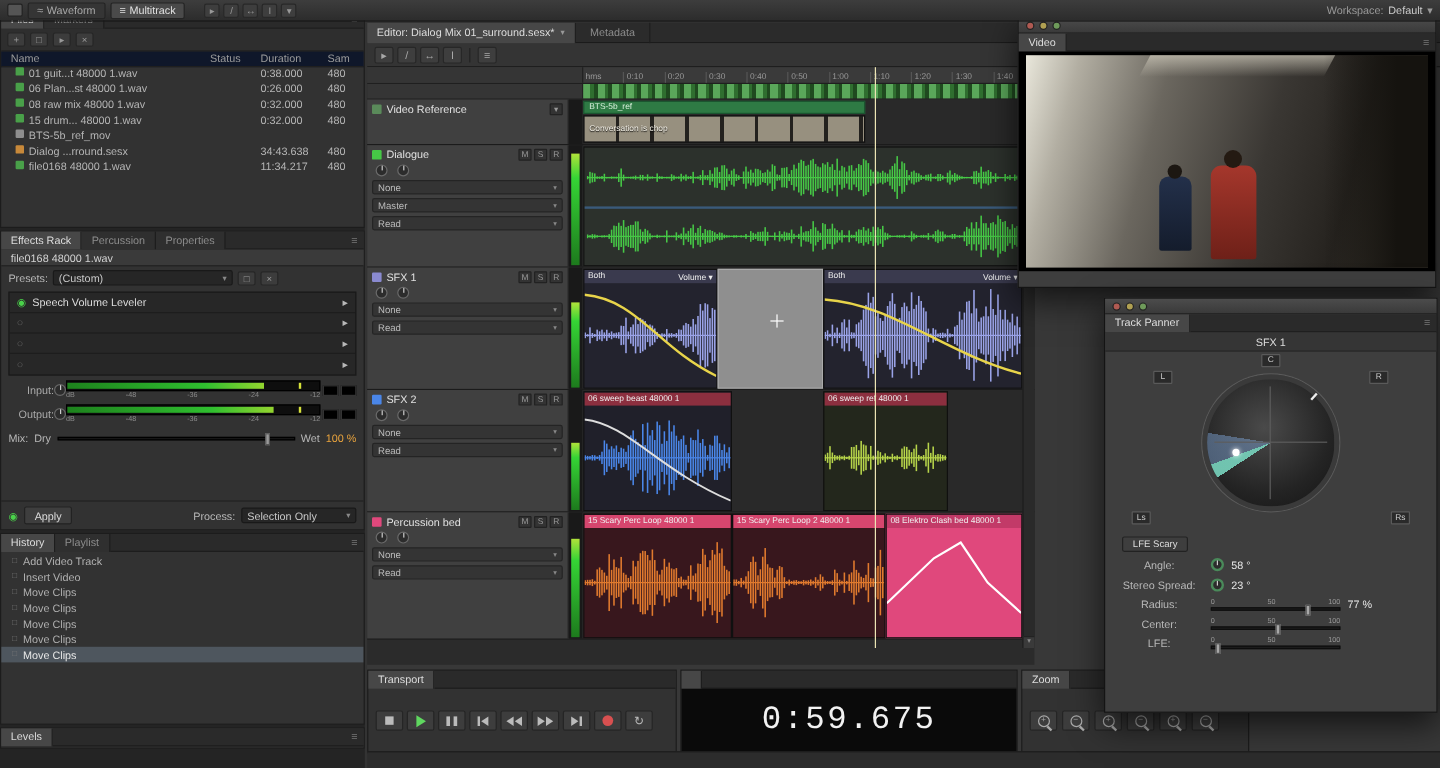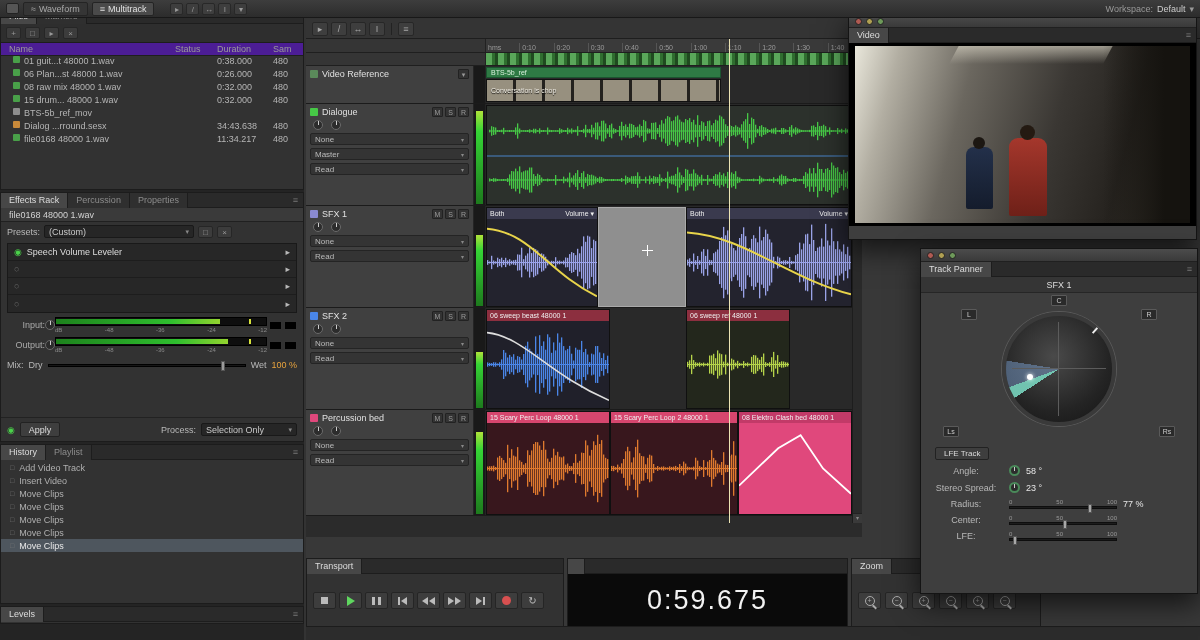--- a/index.html
+++ b/index.html
@@ -26,21 +26,21 @@
 .knob{width:10px;height:10px;border-radius:50%;background:#2c2c2c;border:1px solid #6a6a6a;position:relative}
 .kn-tick{position:absolute;left:4px;top:0;width:1px;height:4px;background:#ccc}
 .orange{color:#e8a33d}
 
 .left-col{position:absolute;left:0;top:8px;width:304px;bottom:0;background:#242424;display:flex;flex-direction:column;z-index:10}
 .panel{background:#323232;border:1px solid #1c1c1c;margin-bottom:2px}
 
 .files{height:182px;display:flex;flex-direction:column}
 .files-toolbar{display:flex;gap:4px;padding:3px 5px;border-bottom:1px solid #1d1d1d;background:#2e2e2e}
 .ficon{width:15px;height:12px;background:#3c3c3c;border:1px solid #262626;border-radius:2px;color:#999;text-align:center;line-height:11px;font-size:8px}
-.cols{display:flex;background:#4c1d95;border-bottom:1px solid #1f1f1f;color:#9a9a9a;height:13px;align-items:center}
+.cols{display:flex;background:#0f172a;border-bottom:1px solid #1f1f1f;color:#9a9a9a;height:13px;align-items:center}
 .c-name{flex:1;padding-left:8px}.c-status{width:42px}.c-dur{width:56px}.c-sam{width:30px}
 .frow{display:flex;height:13px;align-items:flex-start;color:#b5b5b5}
 .fchip{width:7px;height:7px;margin:0 4px 0 12px;border-radius:1px;flex:none}
 .chip-audio{background:#49a049}.chip-video{background:#8e8e8e}.chip-session{background:#c8893a}
 .fname{flex:1;white-space:nowrap;overflow:hidden;text-overflow:ellipsis}
 .fdur{width:56px}.fsam{width:30px}.fstat{width:42px}
 
 .effects{height:250px;display:flex;flex-direction:column}
 .fx-title{height:14px;line-height:14px;padding-left:8px;color:#d2d2d2;background:#3a3a3a;border-bottom:1px solid #202020}
 .fx-presets{display:flex;align-items:center;gap:4px;padding:3px 6px}
@@ -125,21 +125,21 @@
 .tbt{width:23px;height:17px;background:#3d3d3d;border:1px solid #252525;border-radius:2px;display:flex;align-items:center;justify-content:center;gap:1px}
 .sq{width:7px;height:7px;background:#bbb}
 .tri-r{width:0;height:0;border-left:8px solid #5fd75f;border-top:5px solid transparent;border-bottom:5px solid transparent}
 .tri-rs{width:0;height:0;border-left:6px solid #bbb;border-top:4px solid transparent;border-bottom:4px solid transparent}
 .tri-ls{width:0;height:0;border-right:6px solid #bbb;border-top:4px solid transparent;border-bottom:4px solid transparent}
 .bar{width:2px;height:8px;background:#bbb}
 .pbar{width:3px;height:8px;background:#bbb;margin:0 1px}
 .rec{width:9px;height:9px;border-radius:50%;background:#d85050}
 .loopg{color:#bbb;font-size:10px}
 .time-content{flex:1;background:#0a0a0a;display:flex;align-items:center;justify-content:center}
-.time-val{font-family:Liberation Sans, sans-serif;font-size:27px;color:#f2f2f2;letter-spacing:2px}
+.time-val{font-family:Liberation Mono, monospace;font-size:27px;color:#f2f2f2;letter-spacing:2px}
 .zoom-content{flex:1;display:flex;align-items:center;gap:4px;padding:0 6px;flex-wrap:wrap}
 .mag{width:10px;height:10px;border:1.5px solid #aaa;border-radius:50%;position:relative;font-size:7px;color:#aaa;line-height:8px;text-align:center}
 .mh{position:absolute;right:-3px;bottom:-3px;width:5px;height:2px;background:#aaa;transform:rotate(45deg)}
 .statusbar{position:absolute;left:0;bottom:0;right:0;height:14px;background:#2c2c2c;border-top:1px solid #1c1c1c}
 
 .float{position:absolute;background:#3e3e3e;border:1px solid #141414;box-shadow:0 10px 26px rgba(0,0,0,.65)}
 .win-title{height:13px;background:linear-gradient(#4c4c4c,#3a3a3a);display:flex;align-items:center;gap:4px;padding:0 6px;border-bottom:1px solid #202020}
 .dot{width:7px;height:7px;border-radius:50%;border:1px solid #222}
 .dot.r{background:#b05a52}.dot.y{background:#b0a052}.dot.g{background:#6e9a5a}
 .video-window{left:848px;top:14px;width:349px;height:226px;z-index:40}
@@ -422,20 +422,29 @@
     <div class="panel levels">
       <div class="tabbar">
         <span class="tab on">Levels</span>
         <span class="tab-fill"></span>
         <span class="menu-ic">≡</span>
       </div>
     </div>
   </div>
 
   <div class="center">
+    <div class="ed-tabs">
+      <div class="ed-tab">
+        <span>Editor: Dialog Mix 01_surround.sesx*</span>
+        <span class="cv">▾</span>
+      </div>
+      <div class="ed-tab2">Metadata</div>
+      <span class="tab-fill"></span>
+      <span class="menu-ic">≡</span>
+    </div>
     <div class="ed-toolbar">
       <span class="et-ic">▸</span>
       <span class="et-ic">/</span>
       <span class="et-ic">↔</span>
       <span class="et-ic">I</span>
       <span class="et-sep"></span>
       <span class="et-ic">≡</span>
       <div class="et-right">
         <span class="et-ic">≡</span>
         <span class="et-ic">□</span>
@@ -1627,21 +1636,21 @@
       <span class="spk" style="right:22px;bottom:8px">Rs</span>
       <div class="pan-circle">
         <div class="pan-wedge"></div>
         <div class="cross-h"></div>
         <div class="cross-v"></div>
         <span class="pan-dot"></span>
         <span class="pan-tick"></span>
       </div>
     </div>
     <div class="pn-lfe"><span class="btn" style="height:13px;font-size:8px">
-          <span>LFE Track</span>
+          <span>LFE Scary</span>
         </span></div>
     <div class="pn-row">
       <span class="pn-label">Angle:</span>
       <span class="pknob">
           <span class="kn-tick"></span>
         </span>
       <span class="pn-val">58 °</span>
     </div>
     <div class="pn-row">
       <span class="pn-label">Stereo Spread:</span>

